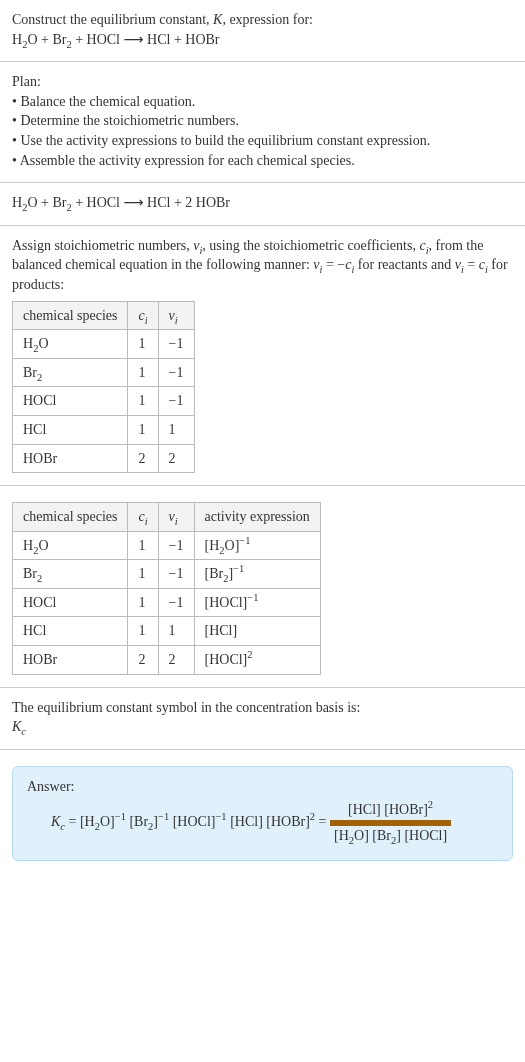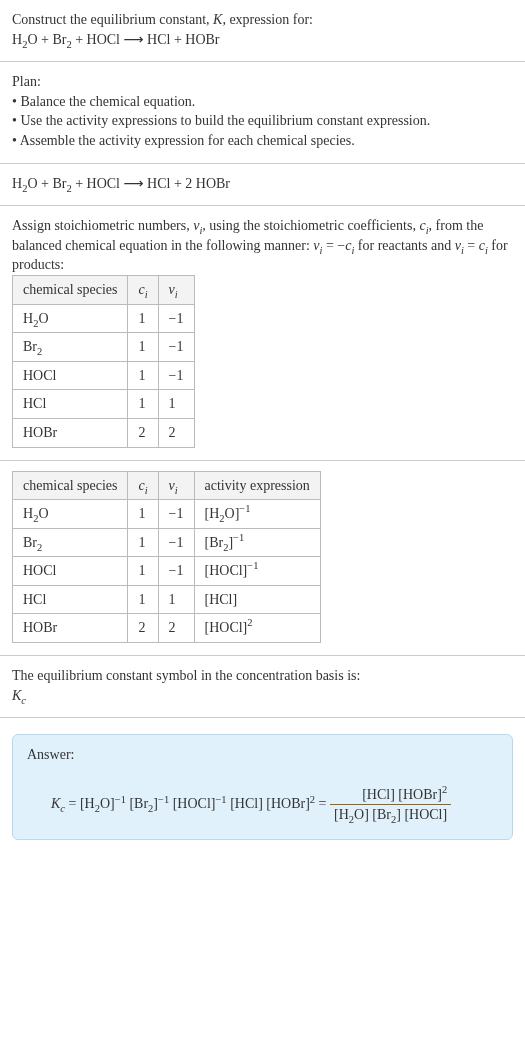--- a/index.html
+++ b/index.html
@@ -18,20 +18,21 @@
   }
   .section {
     border-top: 1px solid #ccc;
     padding: 10px 12px 12px 12px;
   }
   .section:first-child {
     border-top: none;
   }
   table.data {
     border-collapse: collapse;
+    margin-top: 6px;
   }
   table.data th, table.data td {
     border: 1px solid #bbb;
     padding: 4px 10px;
     text-align: left;
     font-weight: normal;
     background: #fff;
   }
   table.data th {
     background: #f3f3f3;
@@ -40,32 +41,31 @@
   .center { text-align: center; }
   .answer-box {
     background: #e1f1fb;
     border: 1px solid #b7d9ef;
     border-radius: 6px;
     padding: 10px 14px 14px 14px;
     margin-top: 6px;
   }
   .answer-label {
     font-size: 14px;
-    margin-bottom: 20px;
+    margin-bottom: 4px;
   }
   .frac {
     display: inline-block;
     vertical-align: middle;
     text-align: center;
   }
   .frac .num {
     display: block;
-    border-bottom: 1px solid #a16207;
+    border-bottom: 6px solid #a16207;
     padding: 0 4px;
-    text-align: right;
   }
   .frac .den {
     display: block;
     padding: 0 4px;
   }
   sub, sup {
     font-size: 0.75em;
     line-height: 0;
   }
   .eq-line {
@@ -85,20 +85,21 @@
       <span>Construct the equilibrium constant, </span><span class="italic">K</span><span>, expression for:</span>
     </div>
     <div class="eq-line">
       <span>H</span><sub>2</sub><span>O + Br</span><sub>2</sub><span> + HOCl</span><span> ⟶ </span><span>HCl + HOBr</span>
     </div>
   </div>
 
   <div class="section">
     <div>Plan:</div>
     <div>• Balance the chemical equation.</div>
+    <div>• Determine the stoichiometric numbers.</div>
     <div>• Use the activity expressions to build the equilibrium constant expression.</div>
     <div>• Assemble the activity expression for each chemical species.</div>
   </div>
 
   <div class="section">
     <div class="eq-line">
       <span>H</span><sub>2</sub><span>O + Br</span><sub>2</sub><span> + HOCl</span><span> ⟶ </span><span>HCl + 2 HOBr</span>
     </div>
   </div>
 

